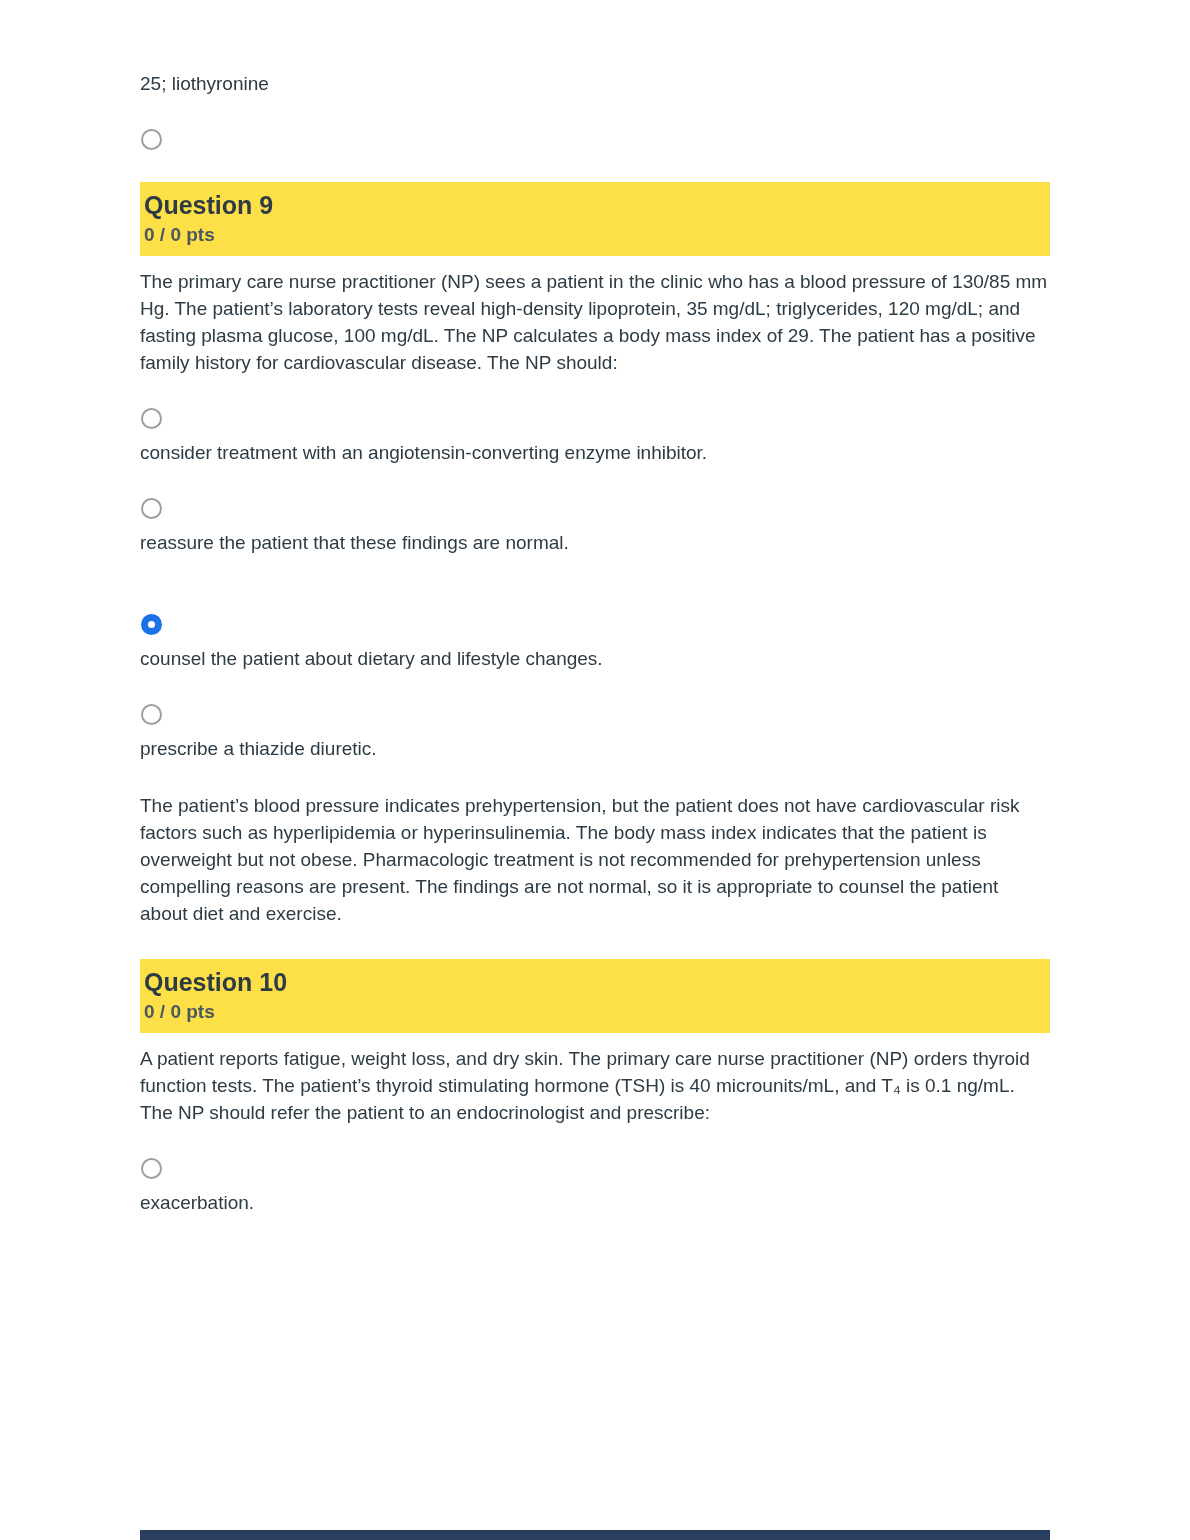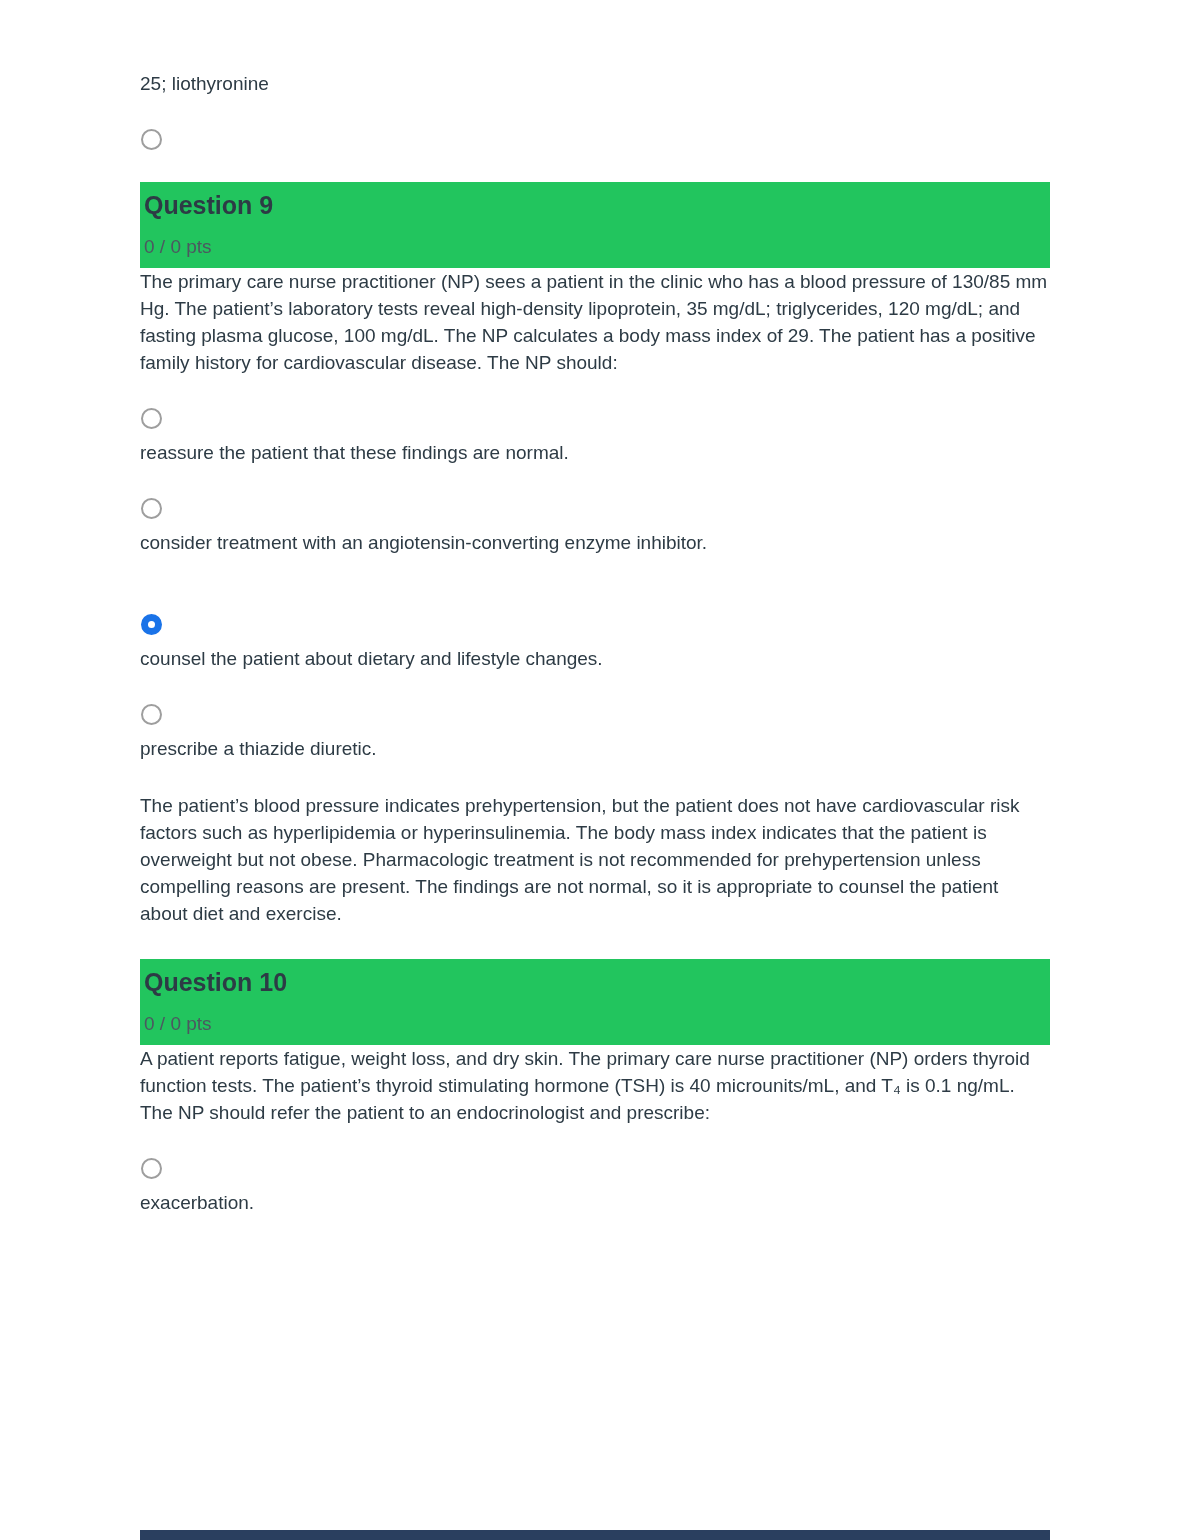--- a/index.html
+++ b/index.html
@@ -46,37 +46,37 @@
     top: 50%;
     width: 7px;
     height: 7px;
     margin: -3.5px 0 0 -3.5px;
     border-radius: 50%;
     background: #ffffff;
   }
   .explanation { margin-top: 30px; }
   .q-header {
     margin-top: 32px;
-    background: #22c55e;
+    background: #fde047;
     padding: 8px 12px 10px 4px;
   }
   .q-title {
     font-size: 25px;
     line-height: 30px;
     font-weight: bold;
     color: #2D3B45;
   }
   .q-pts {
-    margin-top: 15px;
+    margin-top: 3px;
     font-size: 19px;
     line-height: 23px;
-    font-weight: normal;
+    font-weight: bold;
     color: #4c5860;
   }
-  .q-text { margin-top: 0; }
+  .q-text { margin-top: 12px; }
   .footer-bar {
     position: absolute;
     left: 140px;
     bottom: 0;
     width: 910px;
     height: 10px;
   }
 </style>
 </head>
 <body>
@@ -92,26 +92,26 @@
 
   <section>
     <header class="q-header">
       <h2 class="q-title">Question 9</h2>
       <div class="q-pts">0 / 0 pts</div>
     </header>
     <p class="body-text q-text">The primary care nurse practitioner (NP) sees a patient in the clinic who has a blood pressure of 130/85 mm Hg. The patient’s laboratory tests reveal high-density lipoprotein, 35 mg/dL; triglycerides, 120 mg/dL; and fasting plasma glucose, 100 mg/dL. The NP calculates a body mass index of 29. The patient has a positive family history for cardiovascular disease. The NP should:</p>
 
     <div class="option">
       <span class="radio"></span>
-      <p class="body-text">reassure the patient that these findings are normal.</p>
+      <p class="body-text">consider treatment with an angiotensin-converting enzyme inhibitor.</p>
     </div>
 
     <div class="option">
       <span class="radio"></span>
-      <p class="body-text">consider treatment with an angiotensin-converting enzyme inhibitor.</p>
+      <p class="body-text">reassure the patient that these findings are normal.</p>
     </div>
 
     <div class="option extra-gap">
       <span class="radio selected"></span>
       <p class="body-text">counsel the patient about dietary and lifestyle changes.</p>
     </div>
 
     <div class="option">
       <span class="radio"></span>
       <p class="body-text">prescribe a thiazide diuretic.</p>

